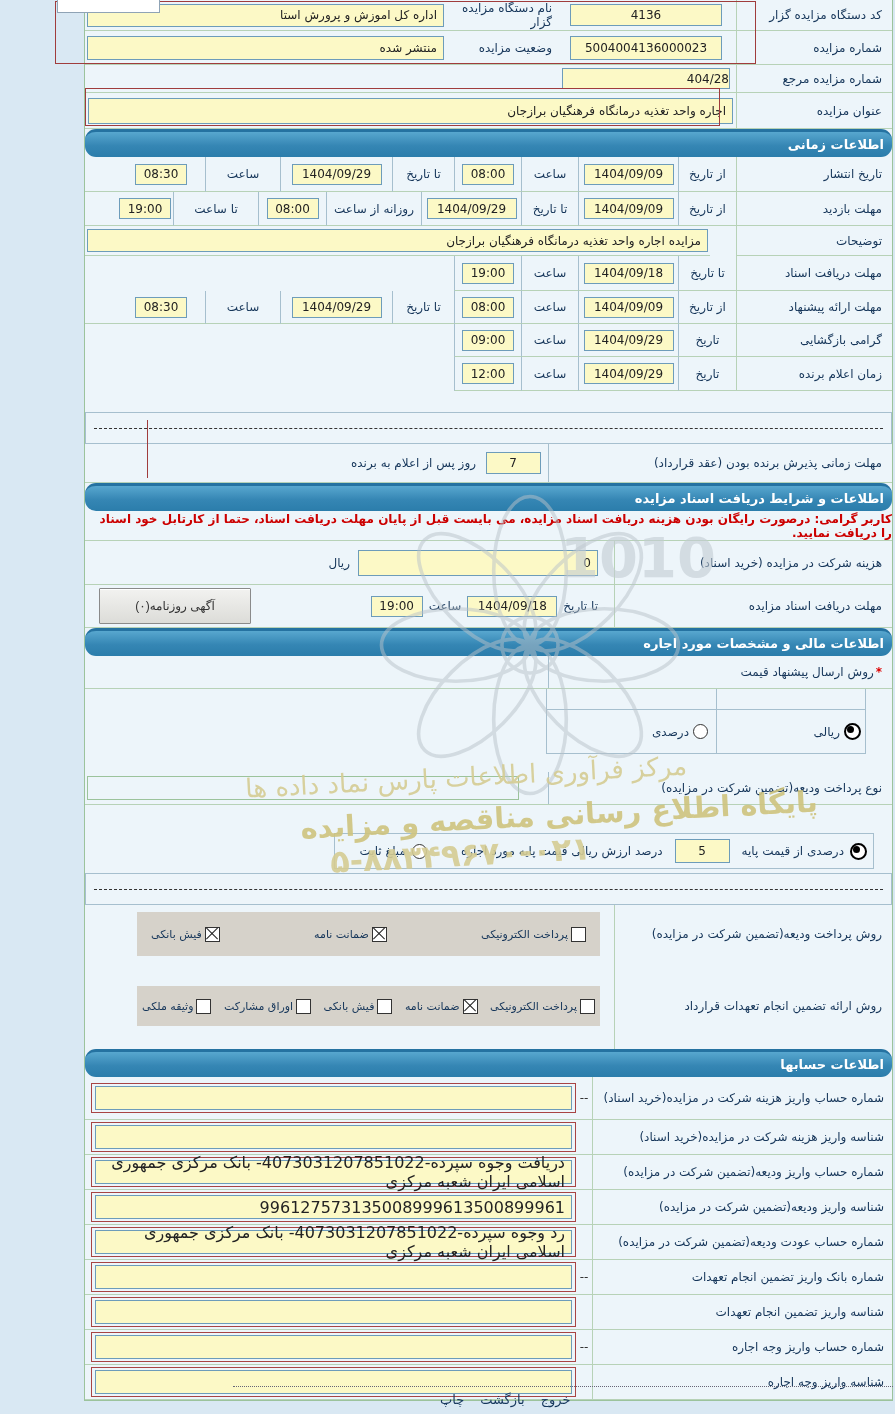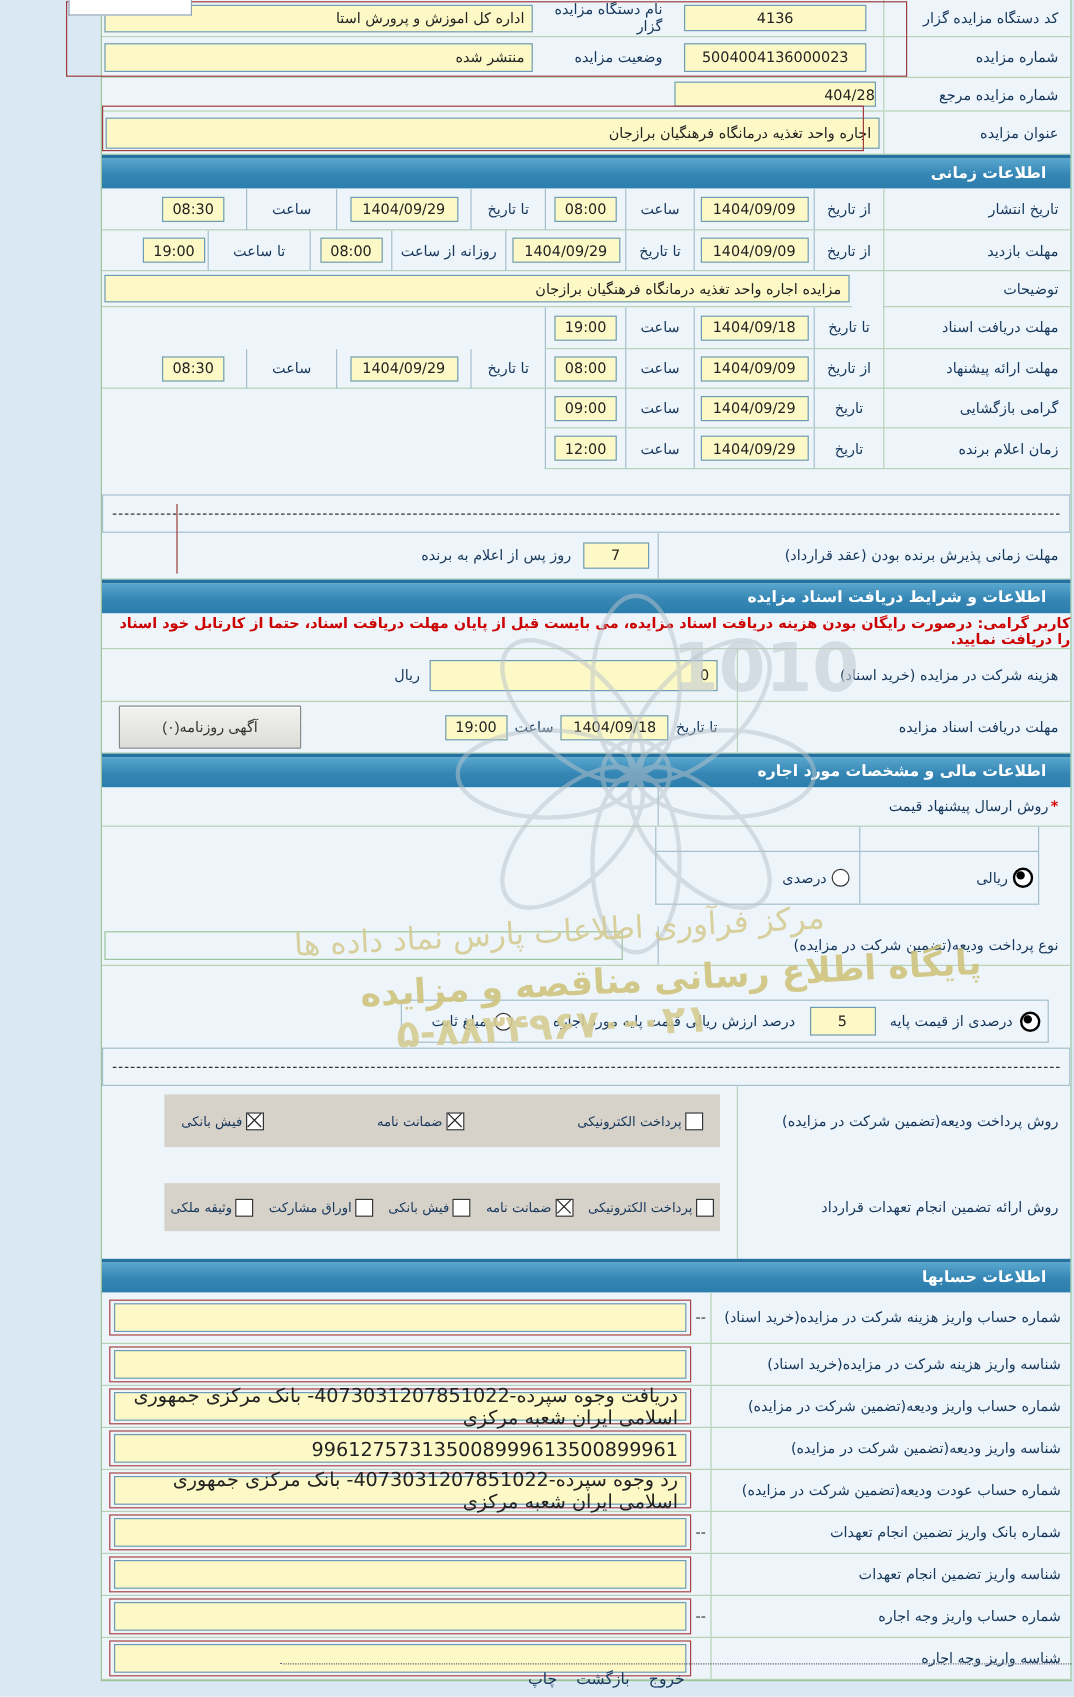--- a/index.html
+++ b/index.html
@@ -31,21 +31,21 @@
   .cell{height:100%;display:flex;align-items:center;justify-content:center;box-sizing:border-box;}
   .bl{border-left:1px solid #a6bfce;}
   .bb{border-bottom:1px solid #b7d2b7;}
   .yi{background:#fcf9c6;border:1px solid #6d9cba;box-sizing:border-box;
       display:flex;align-items:center;font-size:12px;color:#222;}
   .ycenter{justify-content:center;}
   .yright{justify-content:flex-start;padding:0 6px;}
   .di{width:90px;height:21px;}
   .ti{width:52px;height:21px;}
   .sechdr{height:25px;border-top:3px solid #2572a1;background:linear-gradient(180deg,#58a7cf 0%,#3586b4 55%,#2b7dab 100%);
-          color:#fff;font-weight:bold;font-size:13px;line-height:25px;padding:0 20px;}
+          color:#fff;font-weight:bold;font-size:13px;line-height:25px;padding:0 8px;border-radius:11px;}
   .star{color:#dd0000;font-weight:bold;margin-left:2px;}
   
   .trow{height:30px;}
   .c58{width:58px;}.c100{width:100px;}.c57{width:57px;}.c67{width:67px;}
   .c62{width:62px;}.c112{width:112px;}.c75{width:75px;}.c95{width:95px;}.c85{width:85px;}.c68{width:68px;}
   .cfill{flex:1;padding-left:32px;}
   .nb{border:none !important;}
   .smlbl{font-size:12px;color:#16365a;}
   
   .dashbox{height:30px;border:1px solid #a6bfce;position:relative;background:#edf5fa;}

